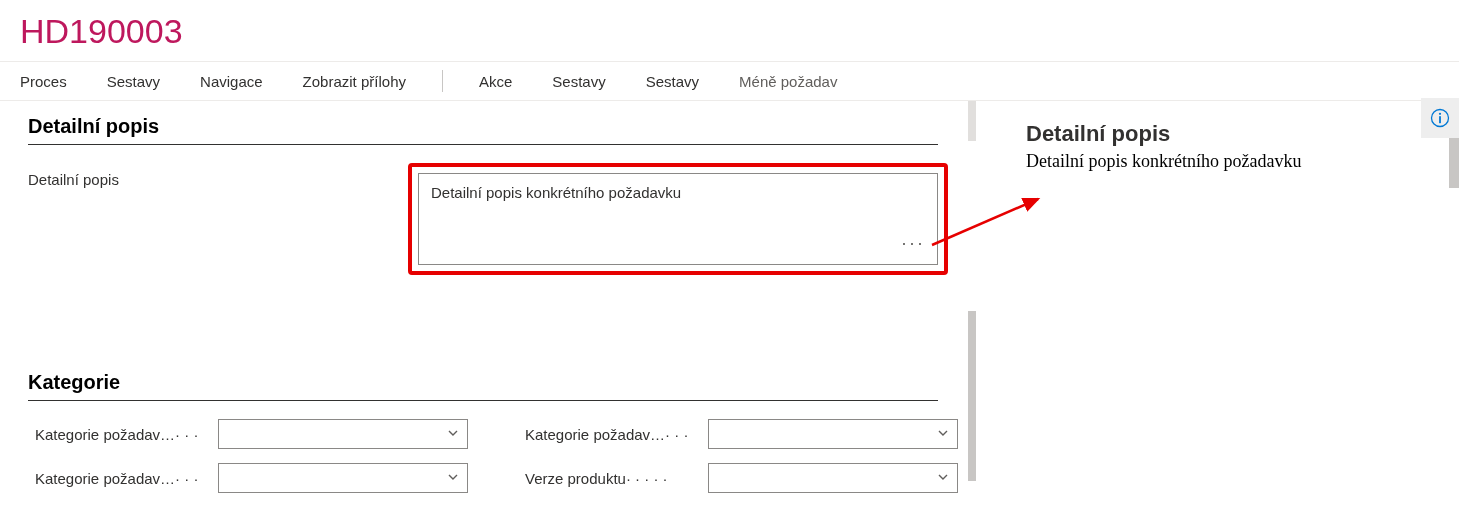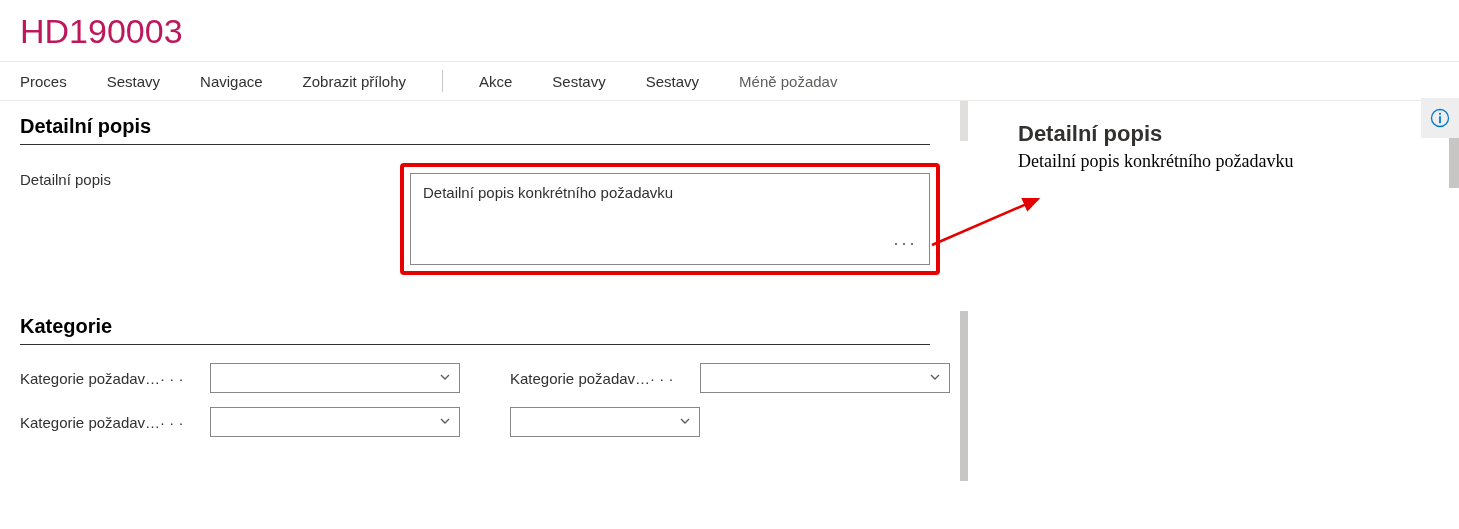--- a/index.html
+++ b/index.html
@@ -54,20 +54,21 @@
     display: flex;
     align-items: center;
     justify-content: center;
     cursor: pointer;
   }
   .info-btn svg { display:block; }
 
   .columns {
     display: flex;
     height: calc(100% - 138px);
+    padding-left: 8px;
   }
   .main-col {
     width: 960px;
     padding: 14px 20px 0 20px;
     position: relative;
   }
   .splitter {
     width: 8px;
     position: relative;
   }
@@ -107,21 +108,21 @@
   .section-title {
     font-size: 20px;
     font-weight: 600;
     color: #000;
     border-bottom: 1px solid #323130;
     padding-bottom: 6px;
     margin-bottom: 18px;
     width: 910px;
   }
   .section-title.kategorie {
-     margin-top: 40px;
+     margin-top: 96px;
      width: 910px;
   }
 
   .field-row {
     display: flex;
     align-items: flex-start;
     gap: 0;
   }
   .field-label {
     width: 380px;
@@ -165,20 +166,21 @@
     grid-template-columns: 190px 250px 50px 190px 250px;
     row-gap: 14px;
     align-items: center;
   }
   .kat-label {
     font-size: 15px;
     color: #323130;
     white-space: nowrap;
     overflow: hidden;
     text-overflow: ellipsis;
+    margin-left: 7px;
   }
   .select {
     border: 1px solid #8a8886;
     height: 30px;
     position: relative;
     background: #fff;
     cursor: pointer;
   }
   .select .chev {
     position: absolute;
@@ -280,20 +282,23 @@
         <span>Kategorie požadav…</span><span class="dots">· · ·</span>
       </div>
       <div class="select">
         <span class="chev">
           <svg width="12" height="12" viewBox="0 0 12 12">
               <path d="M2 4 L6 8 L10 4" fill="none" stroke="#605e5c" stroke-width="1.4"></path>
             </svg>
         </span>
       </div>
       <div></div>
+      <div class="kat-label">
+        <span>Verze produktu</span><span class="dots">· · · · ·</span>
+      </div>
       <div class="select">
         <span class="chev">
           <svg width="12" height="12" viewBox="0 0 12 12">
               <path d="M2 4 L6 8 L10 4" fill="none" stroke="#605e5c" stroke-width="1.4"></path>
             </svg>
         </span>
       </div>
     </div>
 
   </div>

